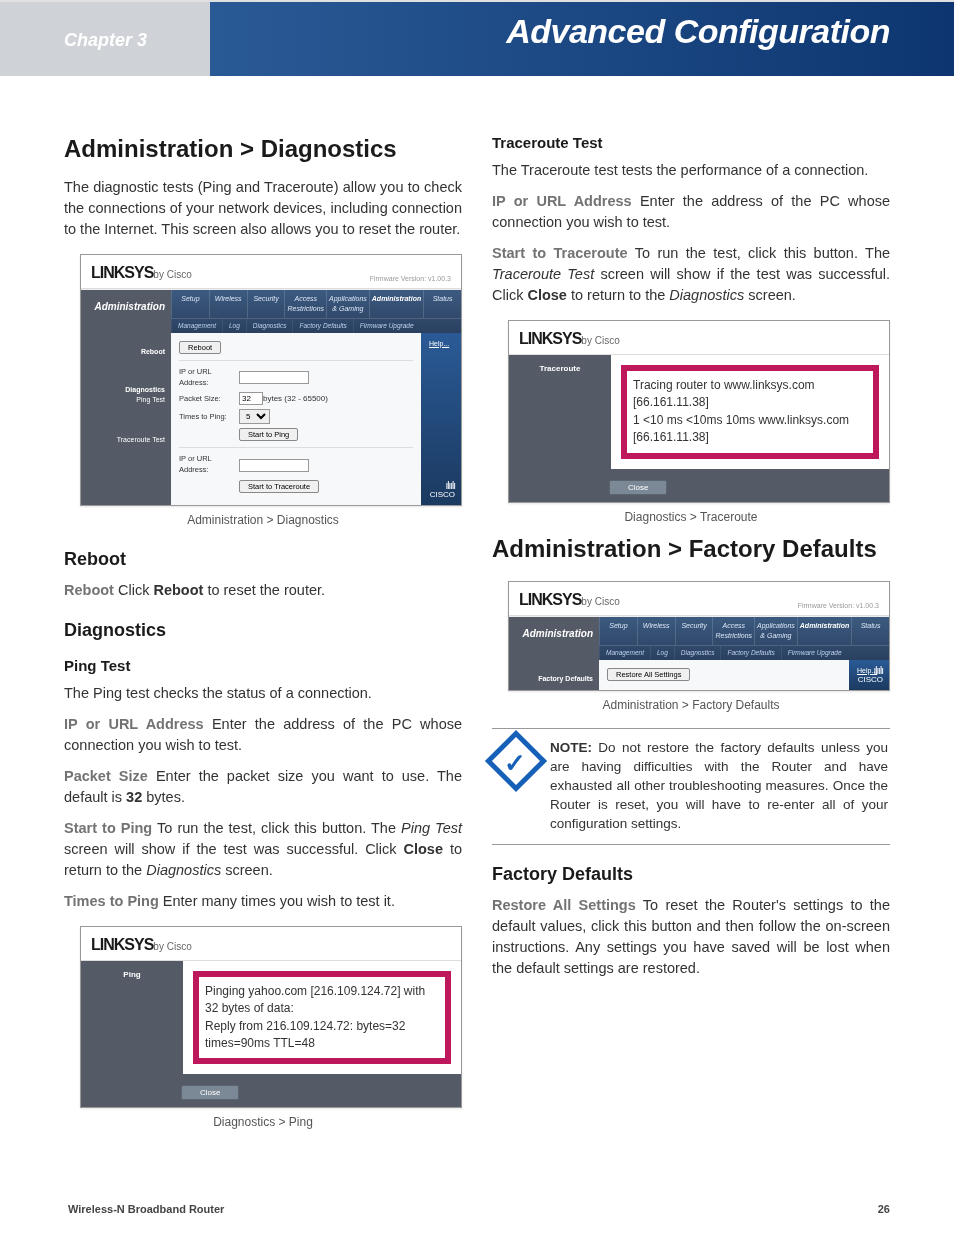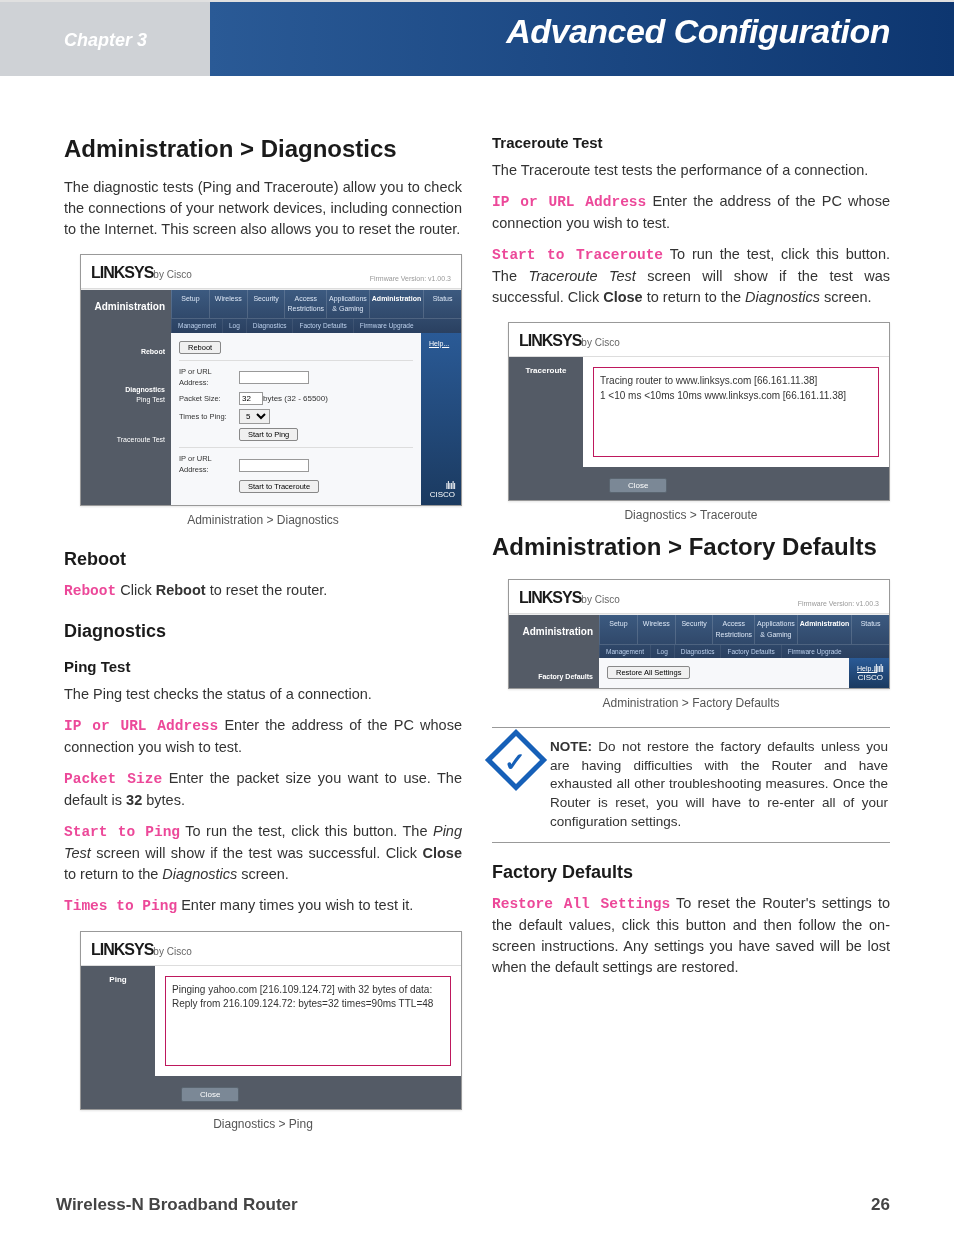--- a/index.html
+++ b/index.html
@@ -6,63 +6,63 @@
   body { background: #fff; font-family: "Myriad Pro", "Segoe UI", Arial, sans-serif; color: #222; width: 954px; height: 1235px; position: relative; }
   .header-bar { position: relative; height: 76px; background: linear-gradient(to right, #cfd2d6 0%, #cfd2d6 22%, #2a5a96 22%, #0d3670 100%); border-top: 2px solid #e0e0e0; }
   .header-bar .chapter { position: absolute; left: 64px; top: 28px; color: #fff; font-size: 18px; font-weight: 700; font-style: italic; }
   .header-bar .title { position: absolute; right: 64px; top: 10px; color: #fff; font-size: 34px; font-weight: 700; font-style: italic; letter-spacing: -0.5px; }
   .page { display: flex; gap: 30px; padding: 50px 64px 0 64px; }
   .col { flex: 1; font-size: 14.5px; line-height: 1.45; color: #333; }
   h1.section { font-size: 24px; font-weight: 700; color: #1a1a1a; margin-top: 6px; margin-bottom: 10px; }
   h2.sub { font-size: 18px; font-weight: 700; color: #1a1a1a; margin-top: 16px; margin-bottom: 8px; }
   h3.subsub { font-size: 15px; font-weight: 700; color: #1a1a1a; margin-top: 12px; margin-bottom: 6px; }
   p { margin-bottom: 10px; text-align: justify; }
-  .term { color: #ec4899; font-weight: 700; font-family: Liberation Mono, monospace; }
+  .term { color: #737373; font-weight: 700; }
   .bold { font-weight: 700; }
   .ital { font-style: italic; }
   .figure { margin: 14px 0 6px 0; }
   .fig-box { border: 1px solid #999; background: #1d4ed8; box-shadow: 0 1px 2px rgba(0,0,0,.1); margin-left: 16px; }
   .fig-caption { text-align: center; font-size: 12px; color: #555; margin-top: 6px; }
   .linksys-hdr { background: #fff; padding: 6px 10px 4px 10px; display:flex; justify-content:space-between; align-items:flex-end; border-bottom:1px solid #ddd;}
   .linksys-logo { font-family: Arial, sans-serif; font-weight: 900; font-size: 16px; color: #1a1a1a; letter-spacing: -1px; }
   .linksys-logo .by { font-weight: 400; font-size: 10px; color: #666; letter-spacing: 0; }
   .fw { font-size: 7px; color: #999; }
-  .admin-bar { background: linear-gradient(#3c5a80,#2a4060); color:#fff; display:flex; align-items:stretch; border-top:1px solid #eee;}
+  .admin-bar { background: linear-gradient(#3c5a80,#2a4060); color:#fff; display:flex; align-items:stretch; border-top:1px solid #eee;font-style:italic;}
   .admin-bar .label { width: 90px; padding: 10px 6px; font-size: 10px; font-weight:700; text-align:right; background:#545b66;}
   .admin-bar .tabs { flex:1; display:flex; flex-direction:column;}
   .tabrow { display:flex; }
   .tab { flex:1; text-align:center; font-size:7px; padding:4px 2px; color:#dbe6f5; border-left:1px solid rgba(255,255,255,.15);}
   .tab.active { color:#fff; font-weight:700;}
   .subtabrow { display:flex; font-size:6.5px; color:#bcd0ec; border-top:1px solid rgba(255,255,255,.15);}
   .subtabrow span{ padding:2px 6px; border-left:1px solid rgba(255,255,255,.08);}
   .panel { display:flex; background:#f7f8fa;}
   .panel .side { width:90px; background:#545b66; color:#fff; font-size:7px; text-align:right; padding:6px;}
   .panel .side .group-title{ font-weight:700; margin-top:8px;}
   .panel .main { flex:1; padding:8px; font-size:8px; color:#333;}
   .panel .right-strip{ width:40px; background:linear-gradient(#2a5a96,#1b3a60); position:relative;}
   .panel .right-strip .help{ position:absolute; top:6px; left:8px; color:#fff; font-size:7px; text-decoration:underline;}
   .panel .right-strip .cisco{ position:absolute; bottom:6px; right:6px; color:#fff; font-size:8px; text-align:right; line-height:1;}
   .panel .right-strip .cisco .bars{ letter-spacing:-1px; font-size:10px;}
   input.tiny, select.tiny { font-size:8px; padding:1px 2px; border:1px solid #999;}
   button.tiny { font-size:7.5px; padding:1px 8px; border:1px solid #888; background:#f0f0f0; border-radius:2px;}
   .popup { display:flex; flex-direction:column;}
   .popup .body { display:flex;}
-  .popup .side2{ width:74px; background:#545b66; color:#fff; font-size:8px; text-align:center; padding:8px 4px; font-weight:700;}
+  .popup .side2{ width:102px; background:#545b66; color:#fff; font-size:8px; text-align:center; padding:8px 4px; font-weight:700;}
   .popup .content{ flex:1; padding:10px; font-size:8px; color:#333; min-height:110px; background:#fff;}
-  .popup .content .box{ border:1px solid #be185d; padding:6px; font-size:10px; min-height:90px;}
+  .popup .content .box{ border:6px solid #be185d; padding:6px; font-size:12px; min-height:90px;}
   .popup .closebar{ background:#545b66; padding:6px 0 6px 100px;}
   .popup .closebar button{ font-size:8px; padding:2px 18px; background:#7b8896; color:#fff; border:1px solid #5a6570; border-radius:2px;}
   .note-block { display:flex; gap:12px; border-top:1px solid #999; border-bottom:1px solid #999; padding:10px 2px; margin:14px 0;}
   .note-icon { width:44px; height:44px; flex:0 0 44px; position:relative;}
   .note-icon .outer{ width:44px; height:44px; transform:rotate(45deg); background:#1660b8; position:absolute; top:0; left:0;}
   .note-icon .inner{ width:34px; height:34px; transform:rotate(45deg); background:#fff; position:absolute; top:5px; left:5px;}
   .note-icon .check{ position:absolute; top:6px; left:10px; font-size:26px; color:#1660b8; font-weight:700; transform:none;}
   .note-text { font-size:13.5px; text-align:justify; line-height:1.4;}
   .note-text .note-label{ font-weight:700;}
-  .footer { position:absolute; bottom:20px; left:56px; right:64px; display:flex; justify-content:space-between; font-size:17px; color:#444; font-weight:700;text-align:center;}
+  .footer { position:absolute; bottom:20px; left:68px; right:64px; display:flex; justify-content:space-between; font-size:11px; color:#444; font-weight:700;text-align:center;}
   .row-form{ display:flex; align-items:center; margin-bottom:4px;}
   .row-form label{ width:60px; font-size:7.5px;}
 </style>
 </head>
 <body>
 
 <div class="header-bar">
   <div class="chapter">Chapter 3</div>
   <div class="title">Advanced Configuration</div>
 </div>

